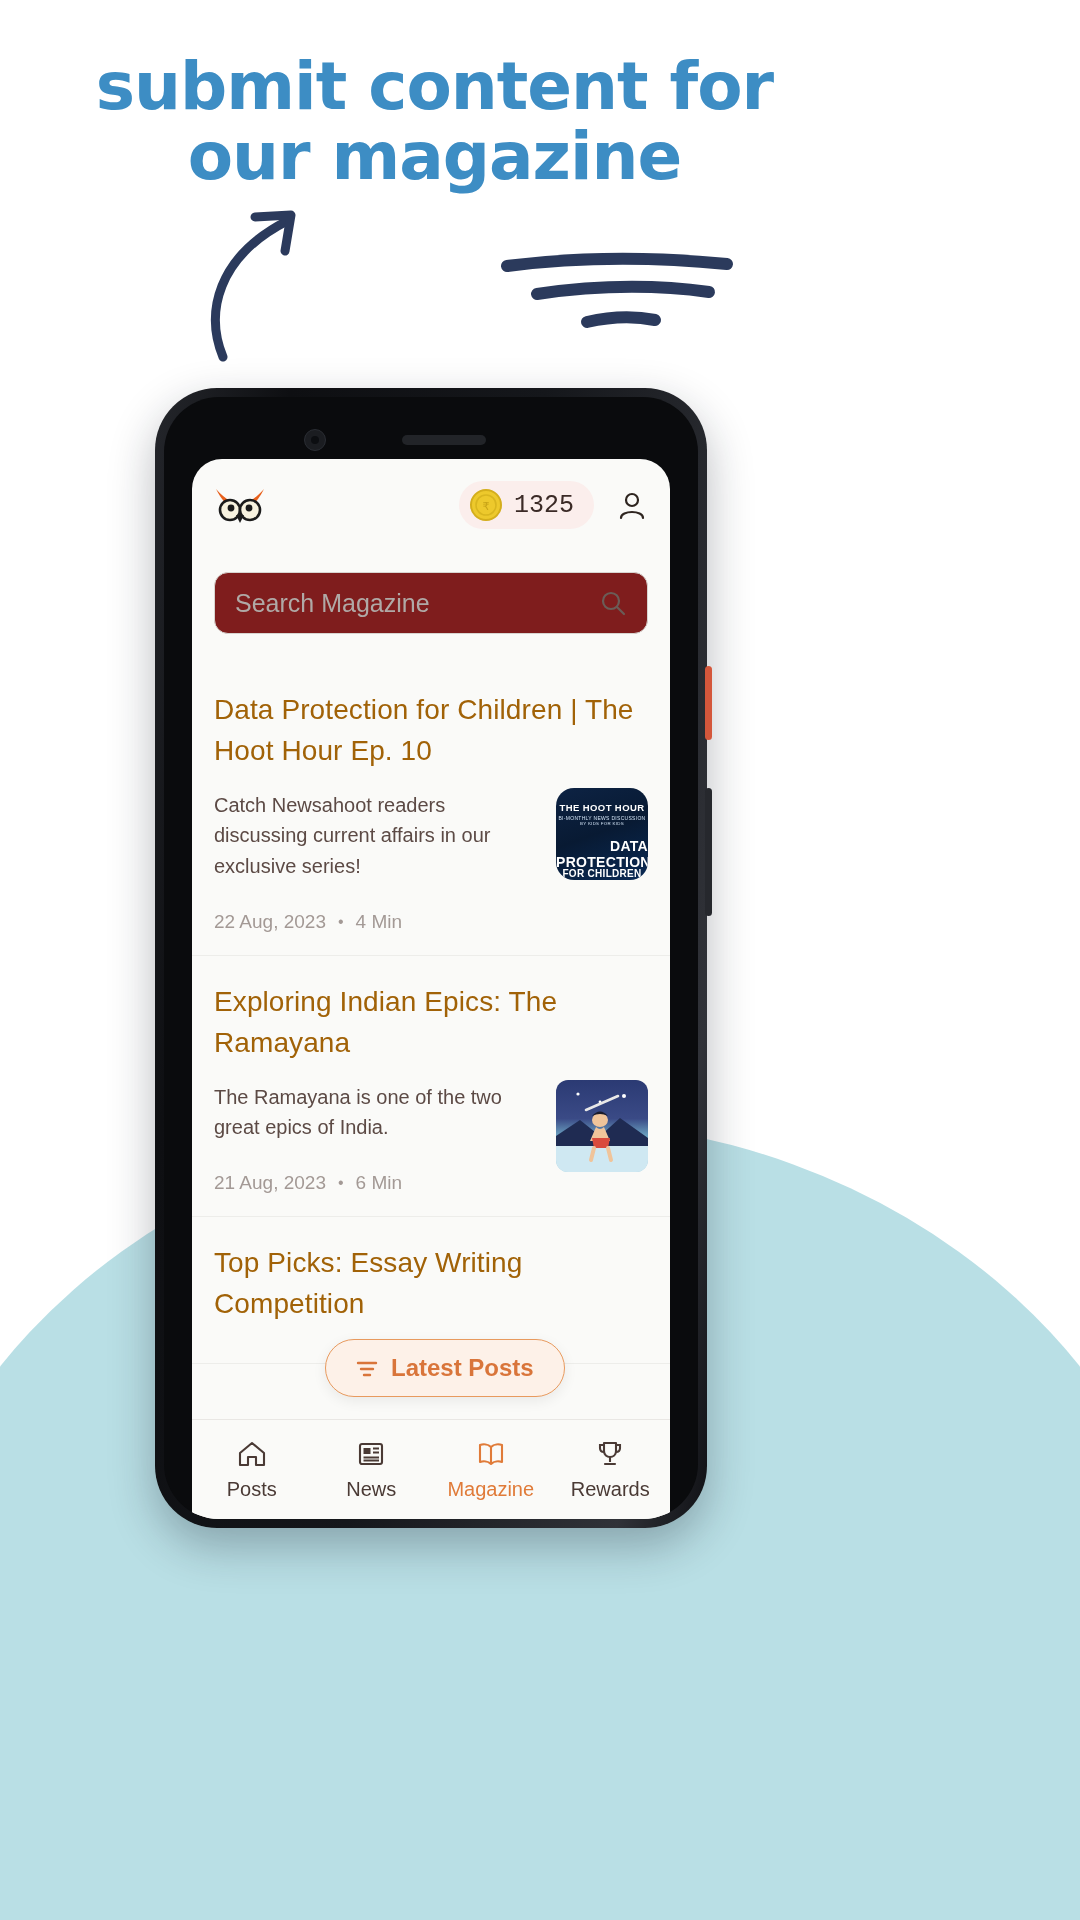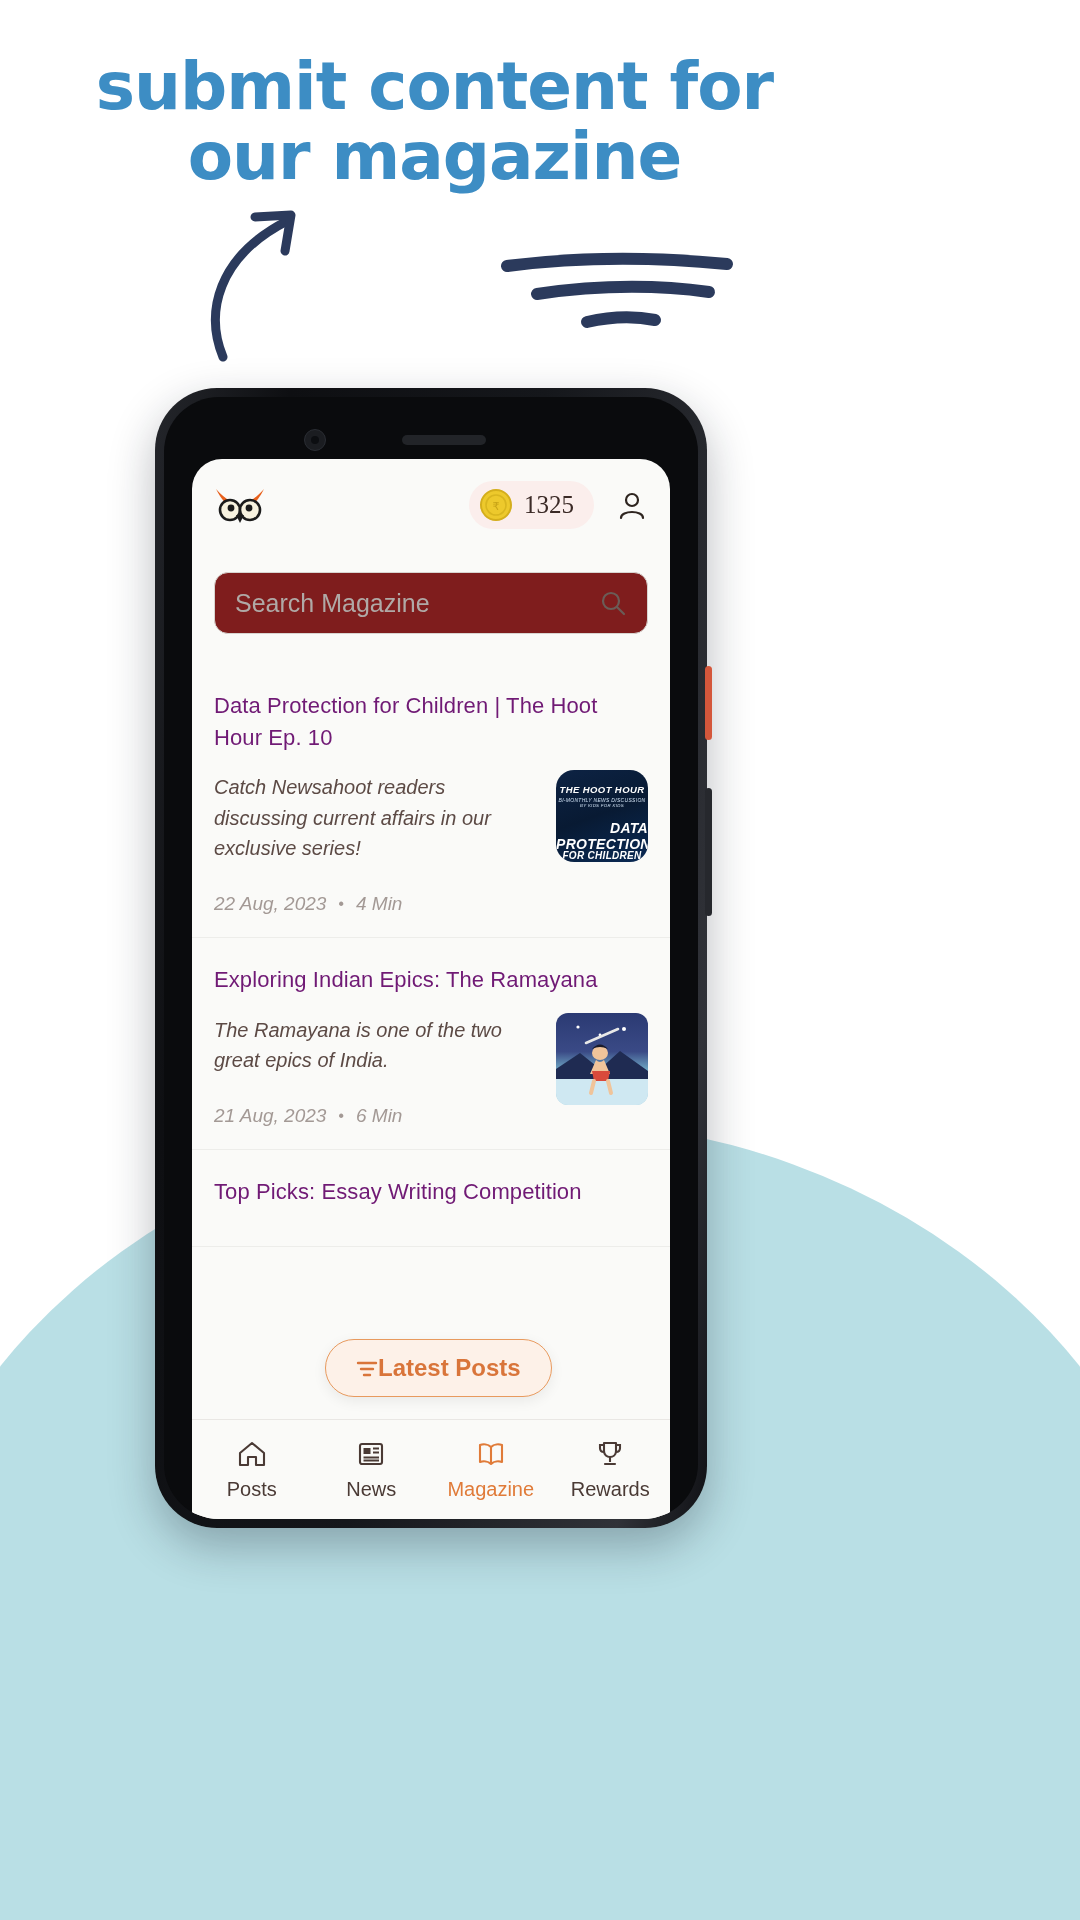--- a/index.html
+++ b/index.html
@@ -109,21 +109,21 @@
   }
   .coin-pill {
     display:flex; align-items:center; gap:11px;
     background:#fbeeec;
     border-radius:24px;
     padding:7px 20px 7px 10px;
   }
   .coin { width:34px; height:34px; }
   .coin-count {
     font-size:25px; color:#3b2a26; font-weight:400;
-    font-family:Liberation Serif, serif;
+    font-family:Liberation Mono, monospace;
   }
   .profile-icon { width:32px; height:32px; }
 
   
   .search-wrap { position:absolute; left:22px; top:113px; width:434px; }
   .search-box {
     height:62px;
     border:1.6px solid #d8d4d0;
     border-radius:14px;
     display:flex; align-items:center;
@@ -139,27 +139,27 @@
   .list {
     position:absolute; left:0; top:205px;
     width:478px; height:790px;
     overflow:hidden;
   }
   .article {
     padding:26px 22px 22px 22px;
     border-bottom:1px solid #ededea;
   }
   .article-title {
-    font-size:22px;
+    font-size:28px;
     line-height:1.46;
-    color:#701a75;
+    color:#a16207;
     letter-spacing:.1px;
     margin-bottom:16px;
   }
-  .article-body { display:flex; gap:14px; align-items:flex-start;font-style:italic; }
+  .article-body { display:flex; gap:14px; align-items:flex-start; }
   .article-text { flex:1; padding-top:2px; }
   .article-excerpt {
     font-size:20px;
     line-height:1.52;
     color:#5c4a45;
   }
   .article-meta {
     margin-top:30px;
     font-size:19px;
     color:#a39995;
@@ -202,21 +202,21 @@
   }
   
   .thumb-2 { background:linear-gradient(180deg,#2b3a73 0%,#3a4a86 42%,#6fa8c4 62%,#a9d4e4 100%); }
   
   .thumb-3 { background:#efeeec; }
 
   
   .latest-pill {
     position:absolute;
     left:133px; bottom:122px;
-    display:flex; align-items:center; 
+    display:flex; align-items:center; gap:13px;
     background:#fdf1e8;
     border:1.6px solid #e89a5e;
     border-radius:30px;
     padding:14px 30px;
     z-index:9;
     box-shadow:0 4px 14px rgba(0,0,0,.07);
   }
   .latest-label { font-size:24px; color:#d9753a; font-weight:bold; }
 
   

